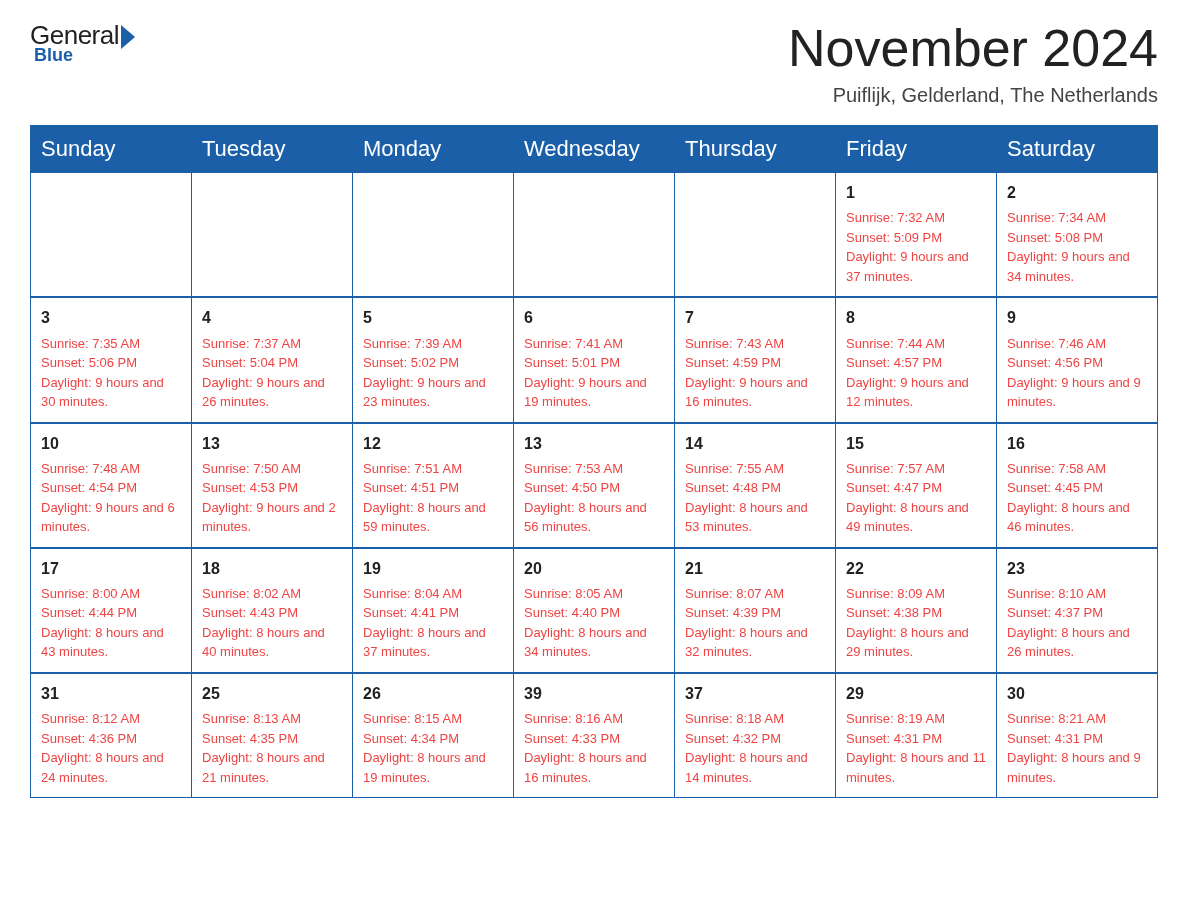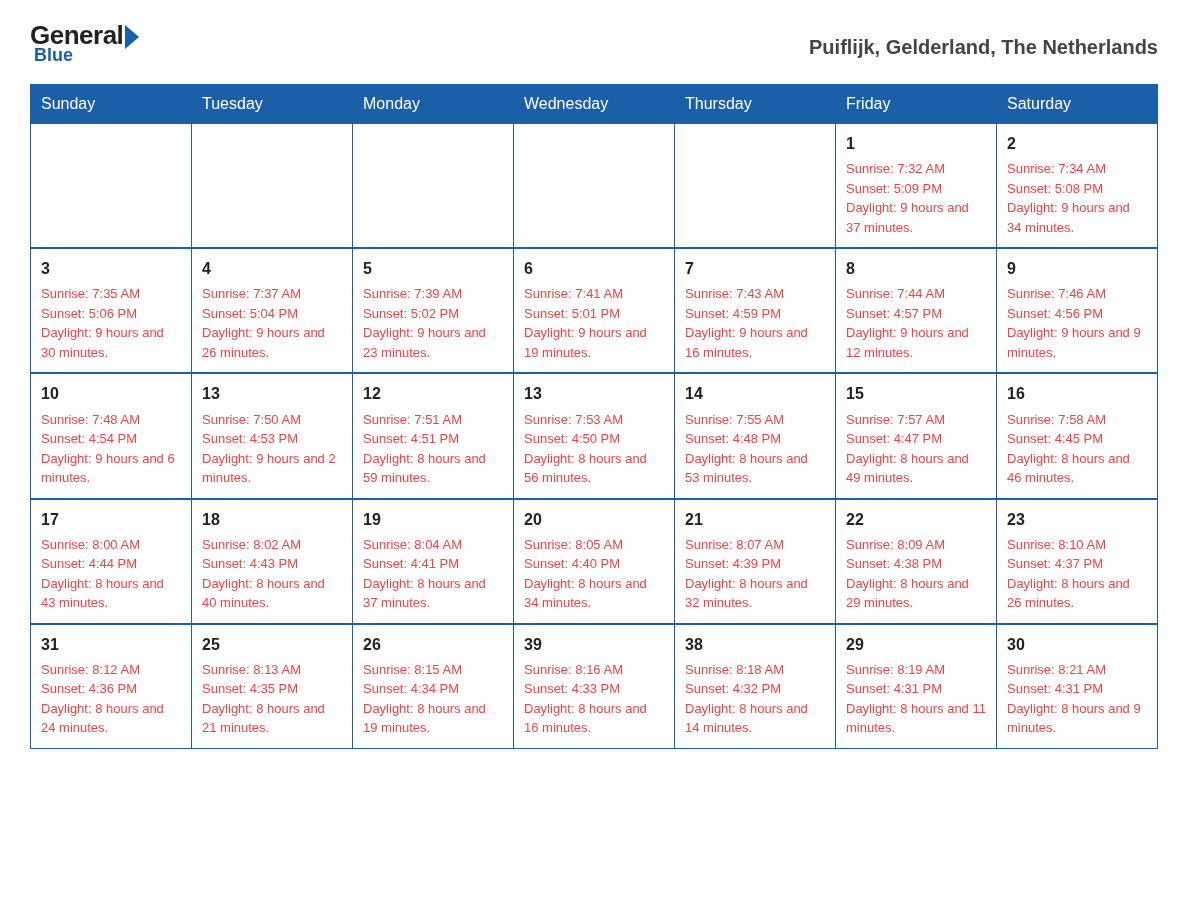--- a/index.html
+++ b/index.html
@@ -20,21 +20,21 @@
       display: flex;
       flex-direction: column;
       align-items: flex-start;
     }
     .logo-top {
       display: flex;
       align-items: center;
     }
     .logo-general {
       font-size: 26px;
-      font-weight: bold;
+      font-weight: normal;
       color: #222;
       letter-spacing: -0.5px;
     }
     .logo-arrow {
       width: 0;
       height: 0;
       border-left: 14px solid #1a5fa8;
       border-top: 12px solid transparent;
       border-bottom: 12px solid transparent;
       margin-left: 2px;
@@ -52,32 +52,31 @@
     }
     .month-title {
       font-size: 52px;
       font-weight: normal;
       color: #222;
       line-height: 1.1;
     }
     .location {
       font-size: 20px;
       color: #444;
-      margin-top: 16px;
-      font-weight: bold;
+      margin-top: 7px;
     }
     .calendar {
       width: 100%;
       border-collapse: collapse;
       border: 1.5px solid #1a5fa8;
     }
     .calendar th {
       background-color: #1a5fa8;
       color: #fff;
-      font-size: 16px;
+      font-size: 22px;
       font-weight: normal;
       padding: 10px 10px;
       text-align: left;
       border: 1px solid #1a5fa8;
     }
     .calendar td {
       vertical-align: top;
       padding: 8px 10px 10px 10px;
       border: 1px solid #1a5fa8;
       width: 14.28%;
@@ -112,20 +111,21 @@
   <div class="logo">
     <div class="logo-top">
       <span class="logo-general">General</span>
       <div class="logo-arrow"></div>
     </div>
     <div style="display:flex; align-items:center; margin-top:-2px; margin-left:2px;">
       <span class="logo-bottom">Blue</span>
     </div>
   </div>
   <div class="title-section">
+    <div class="month-title">November 2024</div>
     <div class="location">Puiflijk, Gelderland, The Netherlands</div>
   </div>
 </div>
 
 <table class="calendar">
   <thead>
     <tr>
     <th>Sunday</th>
         <th>Tuesday</th>
         <th>Monday</th>
@@ -252,21 +252,21 @@
         </td>
         <td>
           <span class="day-number">26</span>
           <div class="day-info">Sunrise: 8:15 AM<br>Sunset: 4:34 PM<br>Daylight: 8 hours and 19 minutes.</div>
         </td>
         <td>
           <span class="day-number">39</span>
           <div class="day-info">Sunrise: 8:16 AM<br>Sunset: 4:33 PM<br>Daylight: 8 hours and 16 minutes.</div>
         </td>
         <td>
-          <span class="day-number">38</span>
+          <span class="day-number">37</span>
           <div class="day-info">Sunrise: 8:18 AM<br>Sunset: 4:32 PM<br>Daylight: 8 hours and 14 minutes.</div>
         </td>
         <td>
           <span class="day-number">29</span>
           <div class="day-info">Sunrise: 8:19 AM<br>Sunset: 4:31 PM<br>Daylight: 8 hours and 11 minutes.</div>
         </td>
         <td>
           <span class="day-number">30</span>
           <div class="day-info">Sunrise: 8:21 AM<br>Sunset: 4:31 PM<br>Daylight: 8 hours and 9 minutes.</div>
         </td>

